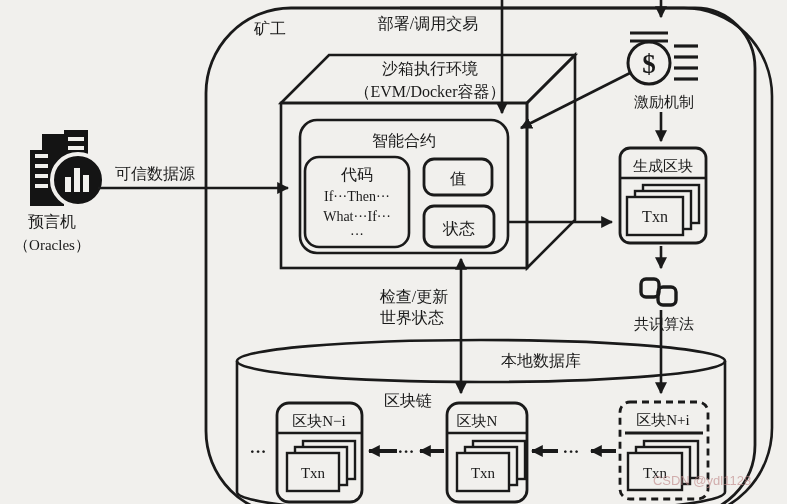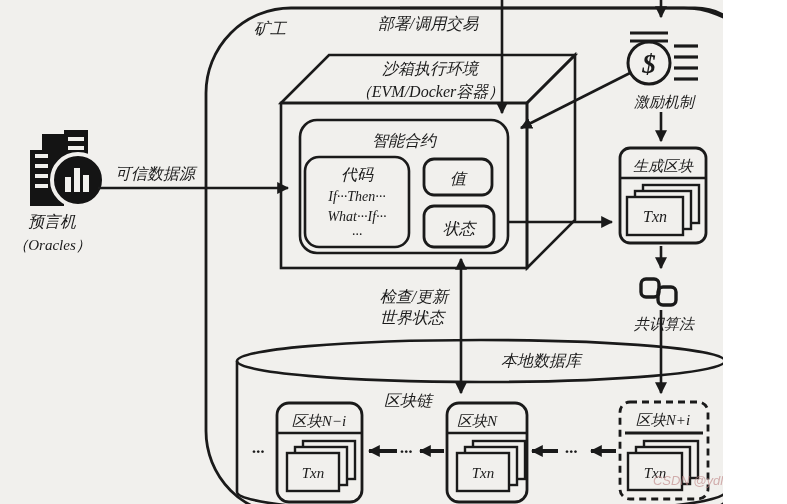--- a/index.html
+++ b/index.html
@@ -1,20 +1,19 @@
 <!DOCTYPE html>
 <html><head>
 <meta charset="utf-8">
 <style>
   html,body{margin:0;padding:0;background:#ffffff;}
   .stage{
-    width:723px;height:504px;position:relative;overflow:hidden;
+    width:787px;height:504px;position:relative;overflow:hidden;
     background:#f1f0ed;
     font-family:"Liberation Serif","DejaVu Serif",serif;
-    font-style:italic;
   }
   svg{display:block;}
   text{
     fill:#1a1a1a;
     font-family:"Liberation Serif","DejaVu Serif",serif;
   }
   .lbl{font-size:16px;}
   .lbl-sm{font-size:15px;}
   .mono-dots{font-weight:bold;font-size:17px;}
   .on-line{paint-order:stroke;stroke:#f1f0ed;stroke-width:9px;stroke-linejoin:round;}

